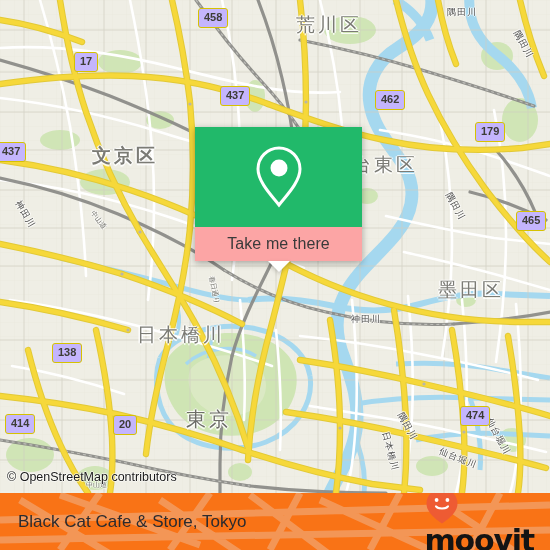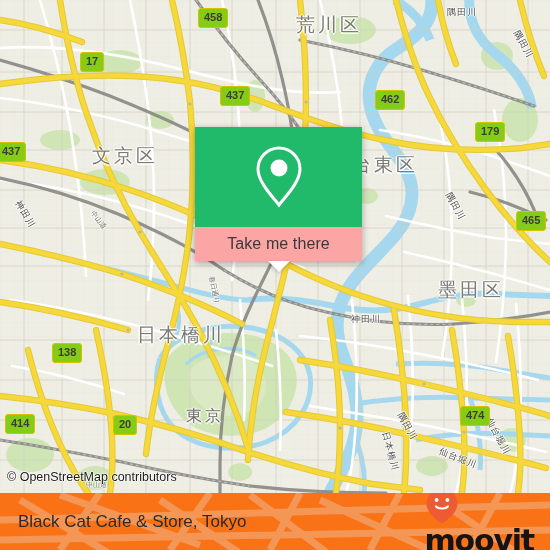--- a/index.html
+++ b/index.html
@@ -41,21 +41,21 @@
     font-family: "DejaVu Sans", sans-serif;
     white-space: nowrap;
     text-shadow:
        1.5px 0 0 rgba(255,255,255,.85), -1.5px 0 0 rgba(255,255,255,.85),
        0 1.5px 0 rgba(255,255,255,.85), 0 -1.5px 0 rgba(255,255,255,.85);
     pointer-events: none;
   }
   .city-label {
     position: absolute;
     color: #6d6d68;
-    font-size: 16px;
+    font-size: 20px;
     letter-spacing: 3px;
     font-family: "DejaVu Sans", sans-serif;
     white-space: nowrap;
     text-shadow:
        1.5px 0 0 rgba(255,255,255,.85), -1.5px 0 0 rgba(255,255,255,.85),
        0 1.5px 0 rgba(255,255,255,.85), 0 -1.5px 0 rgba(255,255,255,.85);
     pointer-events: none;
   }
   .river-label {
     position: absolute;
@@ -77,21 +77,21 @@
     white-space: nowrap;
     text-shadow:
        1px 0 0 rgba(255,255,255,.9), -1px 0 0 rgba(255,255,255,.9),
        0 1px 0 rgba(255,255,255,.9), 0 -1px 0 rgba(255,255,255,.9);
     pointer-events: none;
   }
 
   
   .shield {
     position: absolute;
-    background: #84cc16;
+    background: #c4b5fd;
     border: 1.5px solid #d6c200;
     border-radius: 3px;
     color: #3d3d36;
     font-size: 11px;
     font-weight: bold;
     font-family: "Liberation Sans", sans-serif;
     line-height: 1;
     padding: 3px 5px 4px 5px;
     text-align: center;
     min-width: 16px;
@@ -399,21 +399,21 @@
         <circle cx="340" cy="428" r="1.6"></circle>
       <circle cx="406" cy="418" r="1.6"></circle>
         <circle cx="464" cy="432" r="1.6"></circle>
       <circle cx="424" cy="384" r="1.6"></circle>
         <circle cx="414" cy="436" r="1.6"></circle>
     </g>
   </svg>
 
   <div>
     <div class="ward-label" style="left:296px; top:12px;">荒川区</div>
-    <div class="ward-label" style="left:92px;  top:143px;">文京区</div>
+    <div class="ward-label" style="left:92px;  top:143px;font-weight:bold;">文京区</div>
     <div class="ward-label" style="left:352px; top:152px;">台東区</div>
     <div class="ward-label" style="left:438px; top:277px;">墨田区</div>
     <div class="ward-label" style="left:137px; top:322px;">日本橋川</div>
     <div class="city-label" style="left:186px; top:406px;">東京</div>
   </div>
 
   <div>
     <div class="river-label" style="left:447px; top:6px;">隅田川</div>
     <div class="river-label" style="left:508px; top:38px;  transform:rotate(62deg);">隅田川</div>
     <div class="river-label" style="left:440px; top:200px; transform:rotate(62deg);">隅田川</div>
@@ -426,21 +426,21 @@
   </div>
 
   <div>
     <div class="road-label" style="left:88px; top:215px; transform:rotate(52deg);">中山道</div>
     <div class="road-label" style="left:86px; top:480px;">中山道</div>
     <div class="road-label" style="left:200px; top:285px; transform:rotate(78deg);">春日通り</div>
   </div>
 
   <div>
     <div class="shield" style="left:198px; top:8px;">458</div>
-    <div class="shield" style="left:80px;  top:52px;">17</div>
+    <div class="shield" style="left:74px;  top:52px;">17</div>
     <div class="shield" style="left:220px; top:86px;">437</div>
     <div class="shield" style="left:375px; top:90px;">462</div>
     <div class="shield" style="left:475px; top:122px;">179</div>
     <div class="shield" style="left:-4px;  top:142px;">437</div>
     <div class="shield" style="left:516px; top:211px;text-align:right;">465</div>
     <div class="shield" style="left:52px;  top:343px;">138</div>
     <div class="shield" style="left:5px;   top:414px;">414</div>
     <div class="shield" style="left:113px; top:415px;">20</div>
     <div class="shield" style="left:460px; top:406px;">474</div>
   </div>

